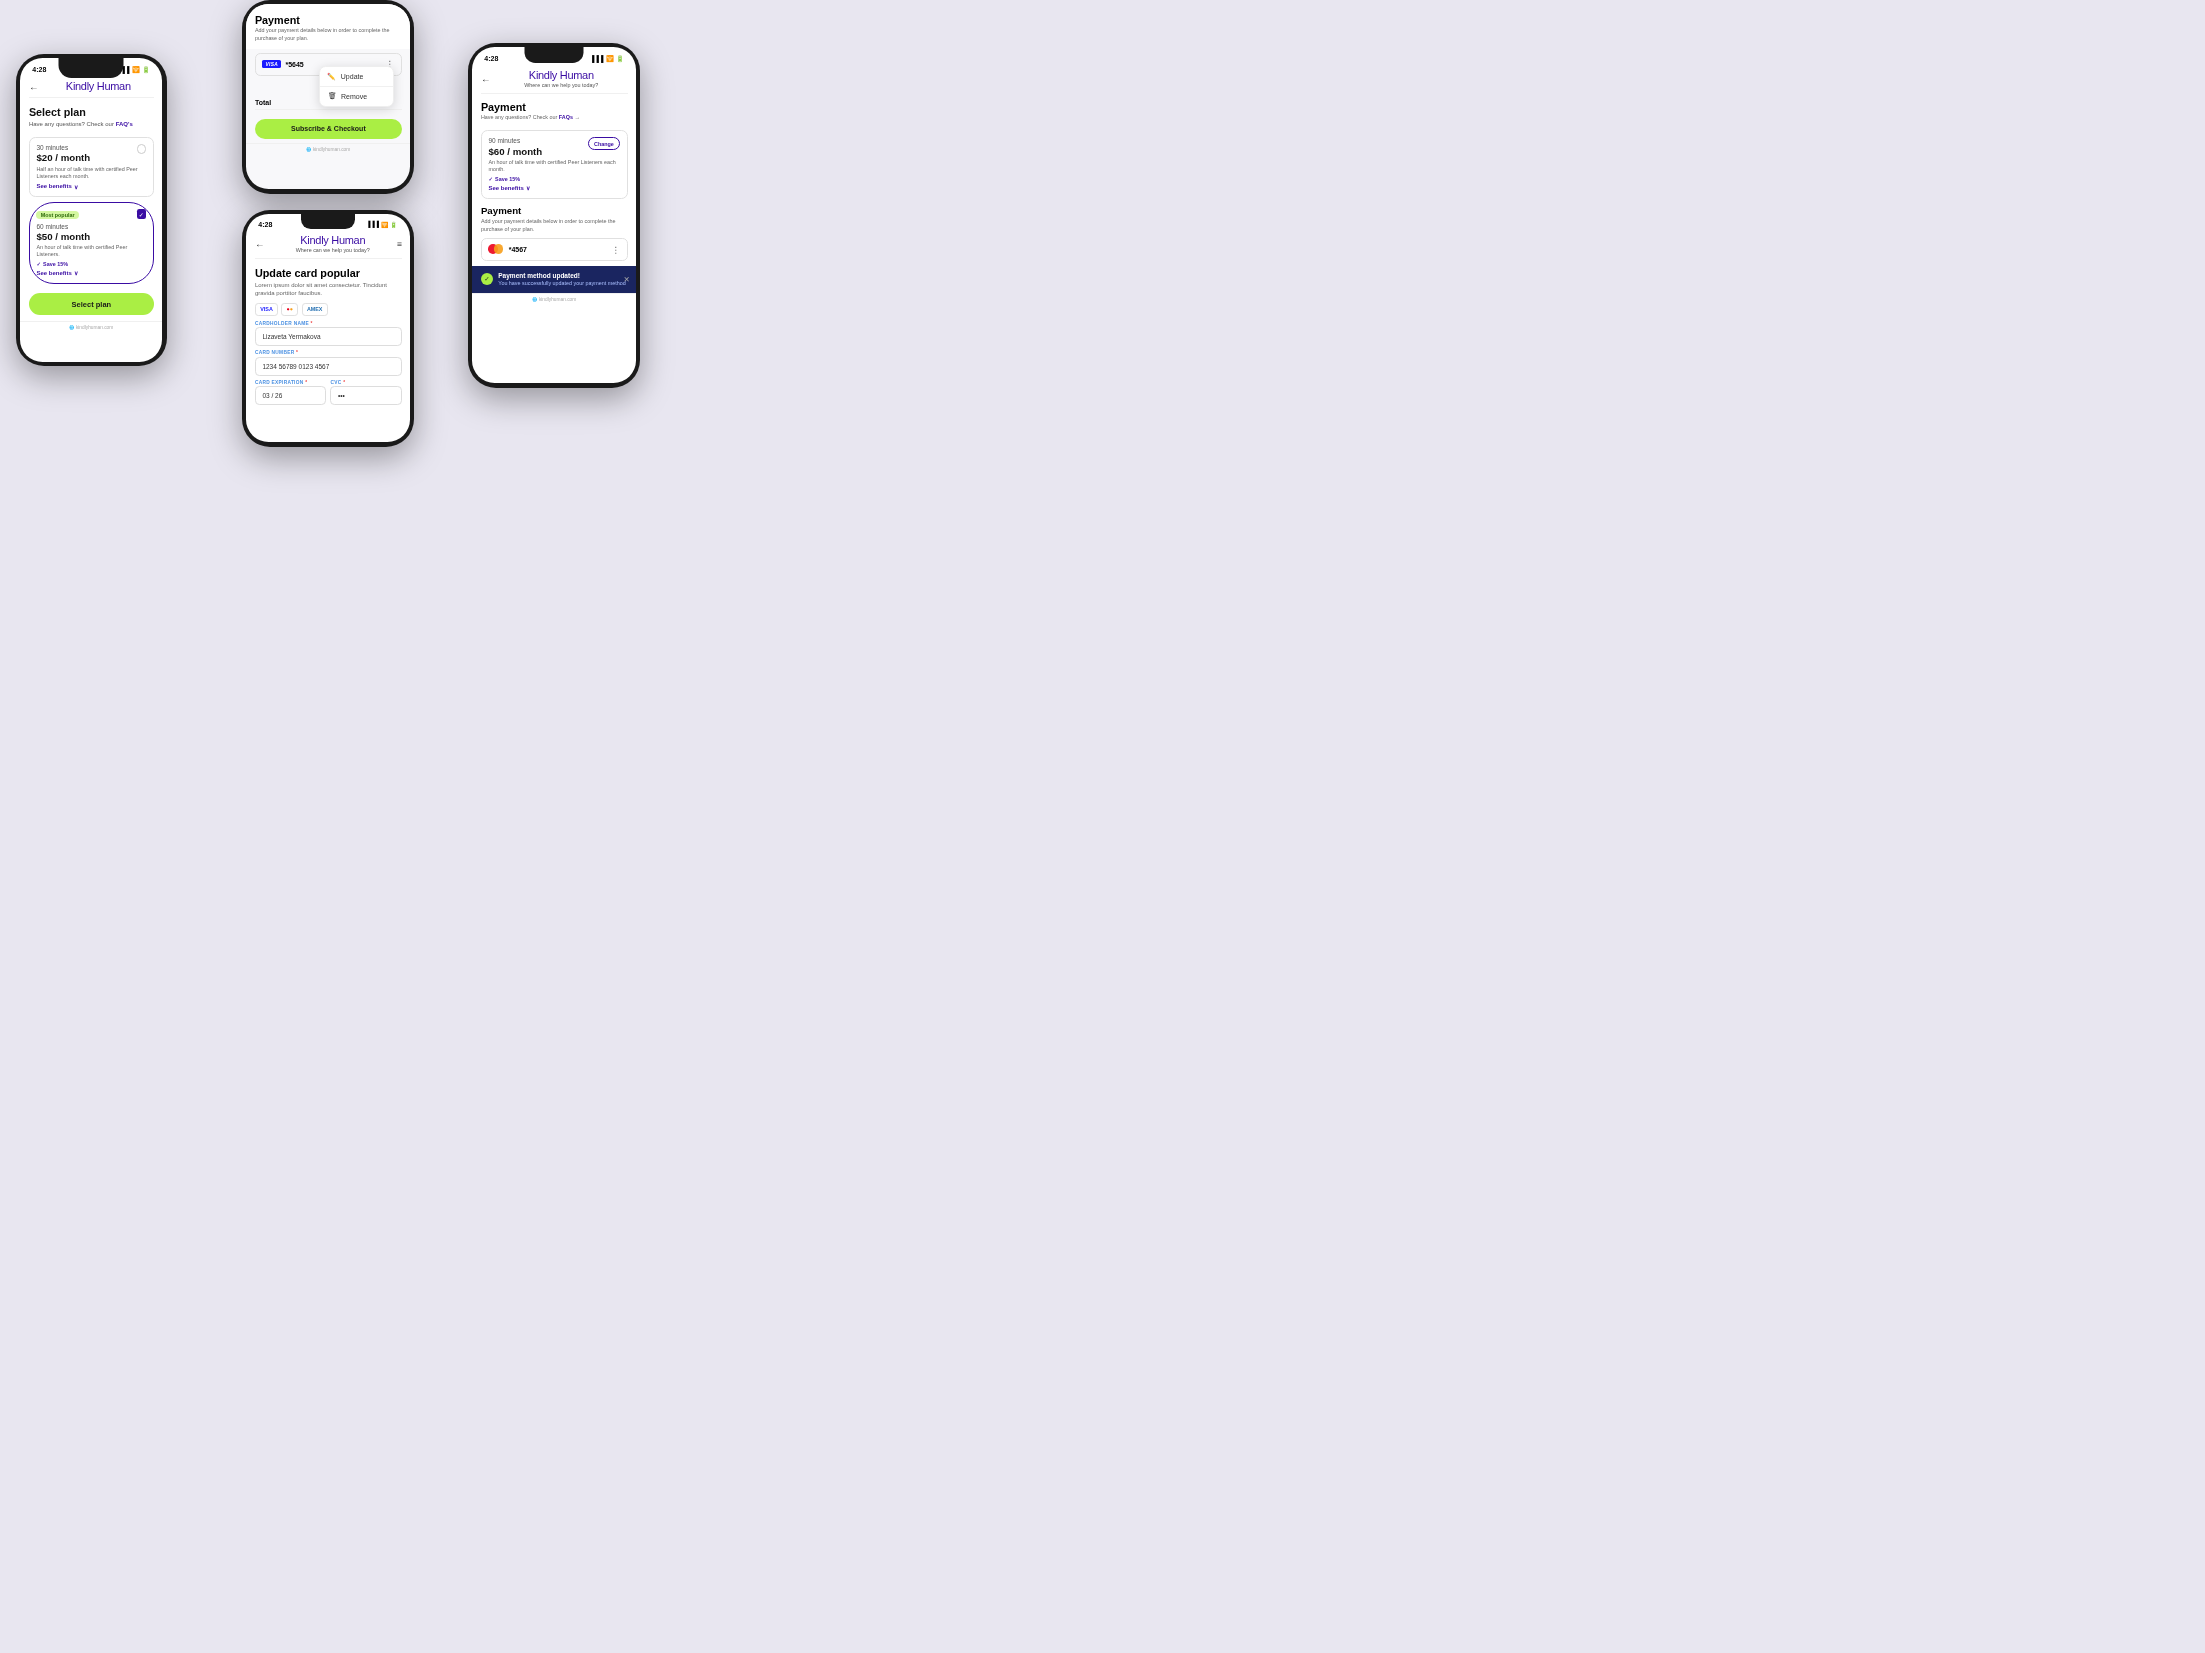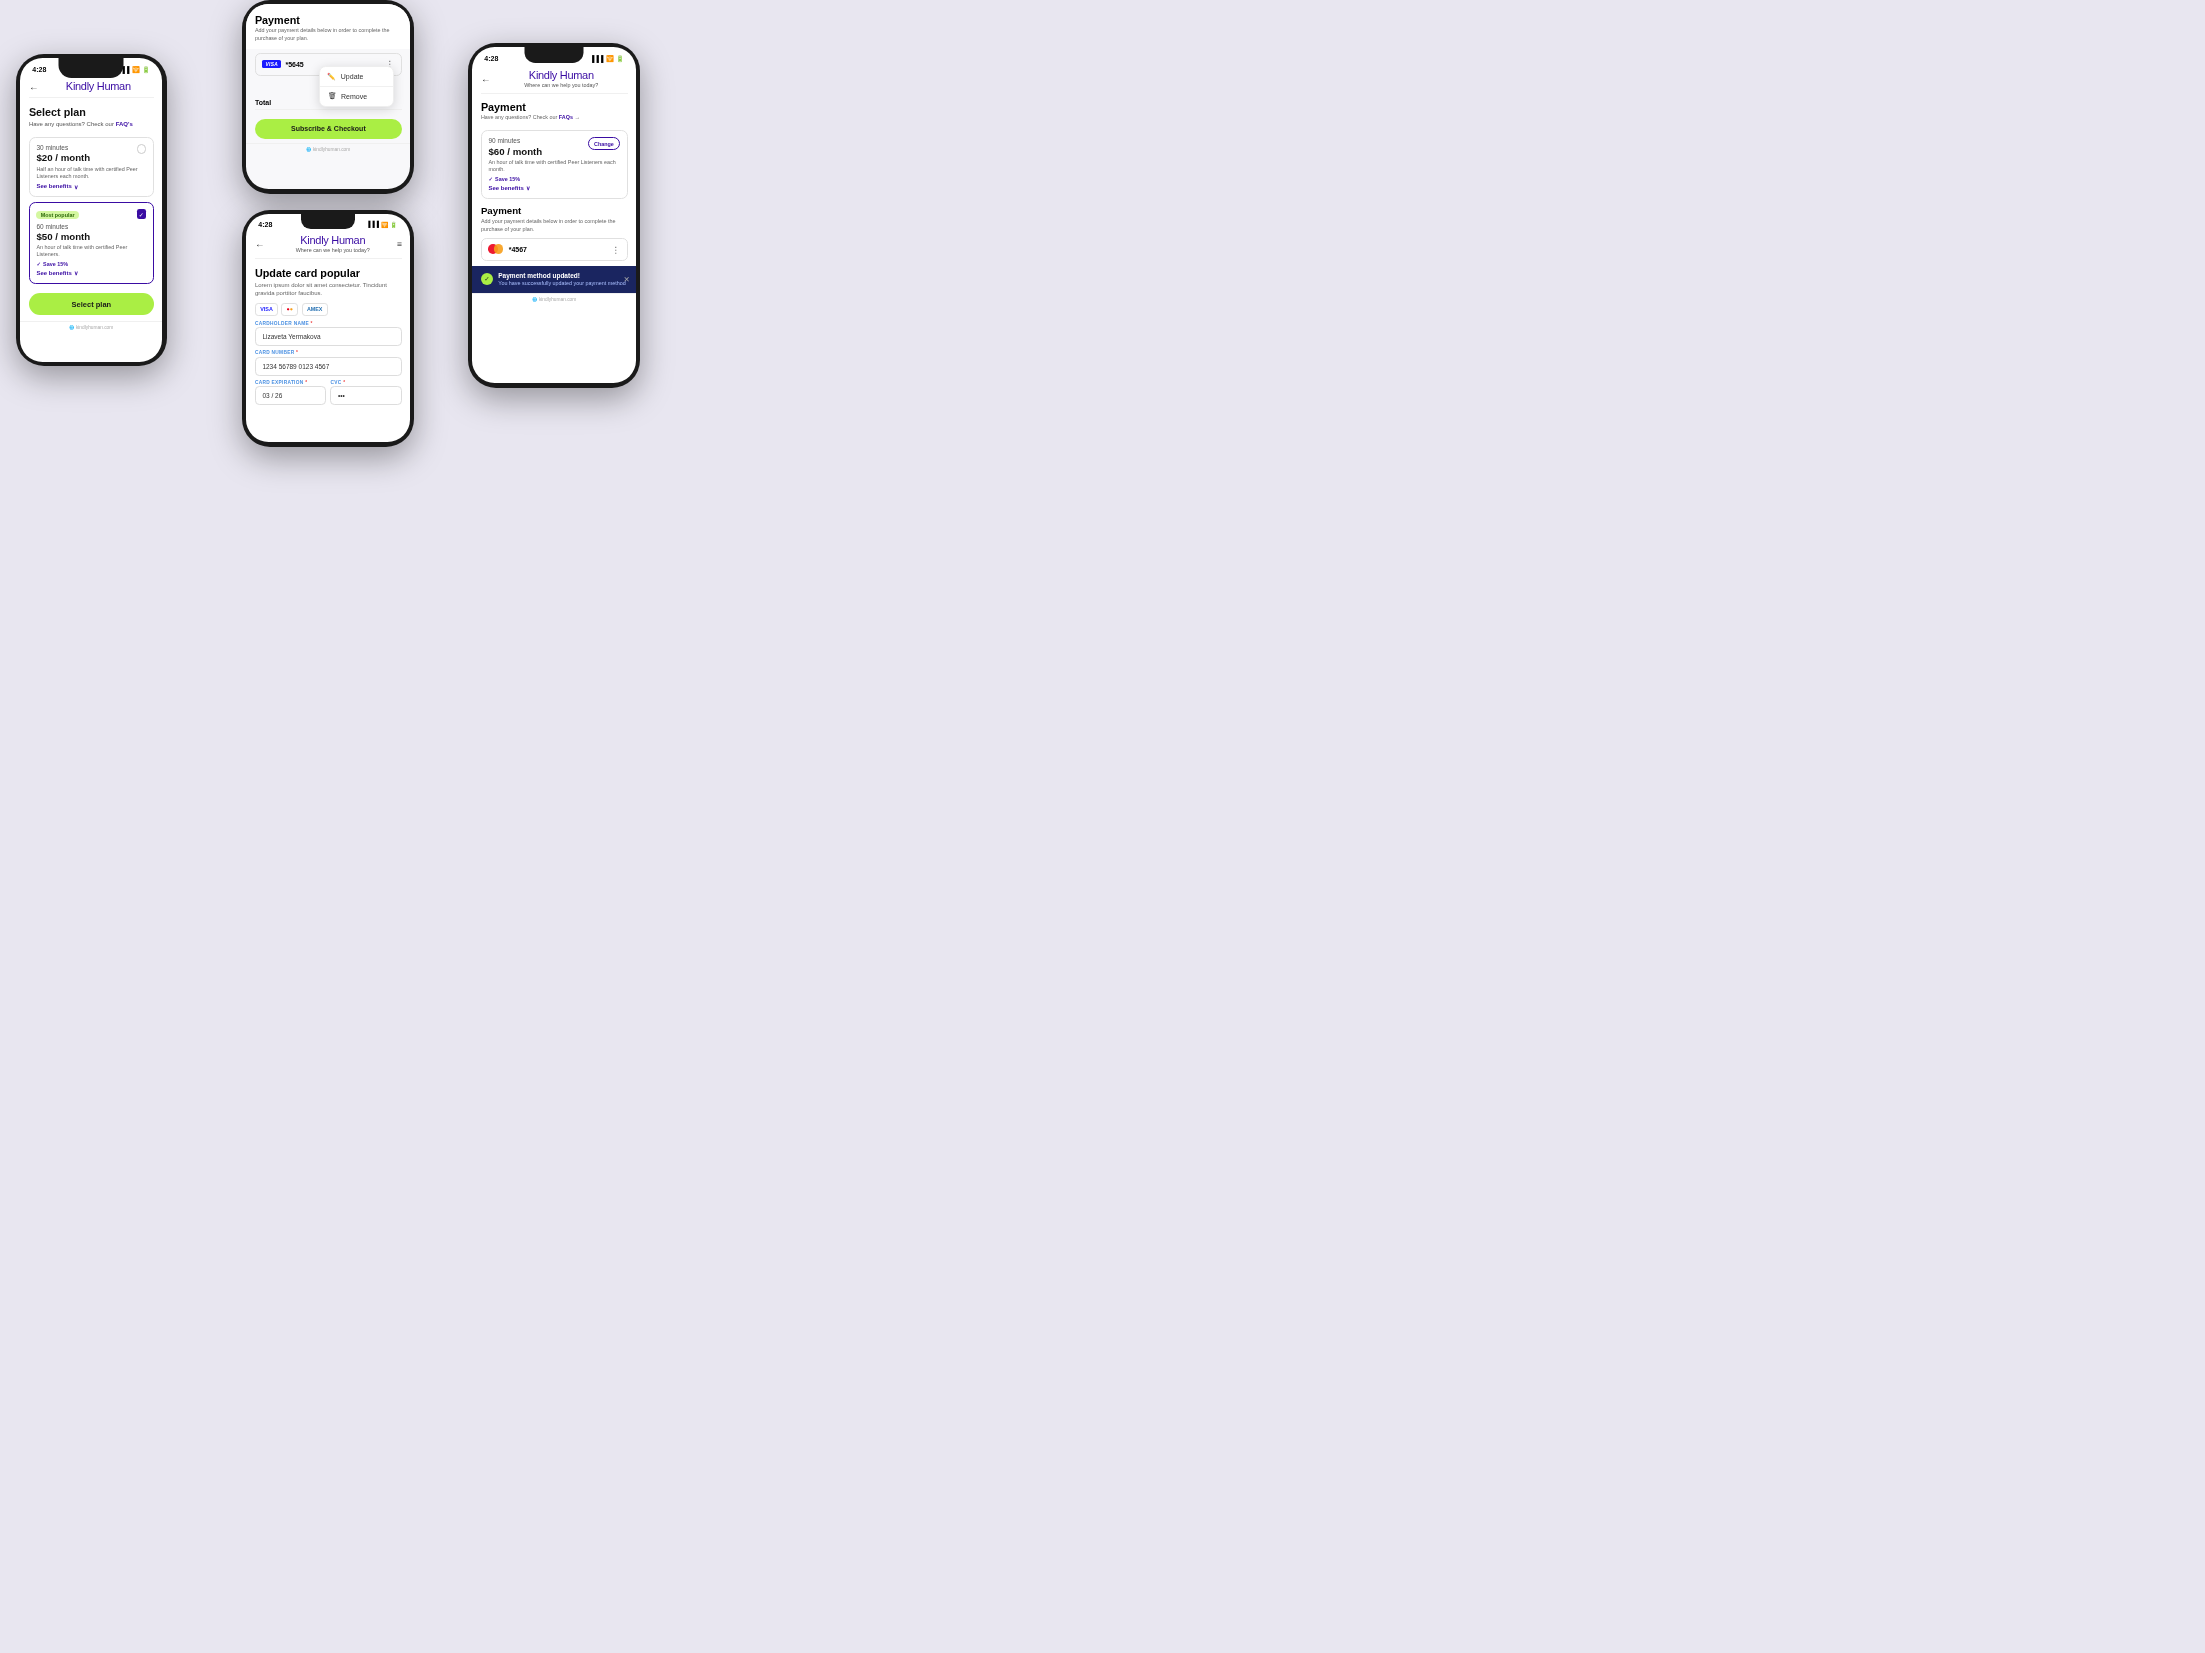--- a/index.html
+++ b/index.html
@@ -165,20 +165,21 @@
     .plan-card {
       border: 0.8px solid #e0e0e0;
       border-radius: 6.5px;
       padding: 6.5px;
       margin: 4.3px 8.6px;
       position: relative;
     }
 
     .plan-card.selected {
       border-color: #3a0ca3;
+      border-radius: 25px;
     }
 
     .plan-popular-badge {
       background: #d4f7a0;
       color: #2d6a0a;
       font-size: 5.4px;
       font-weight: 600;
       padding: 1.1px 4.3px;
       border-radius: 10.8px;
       display: inline-block;

